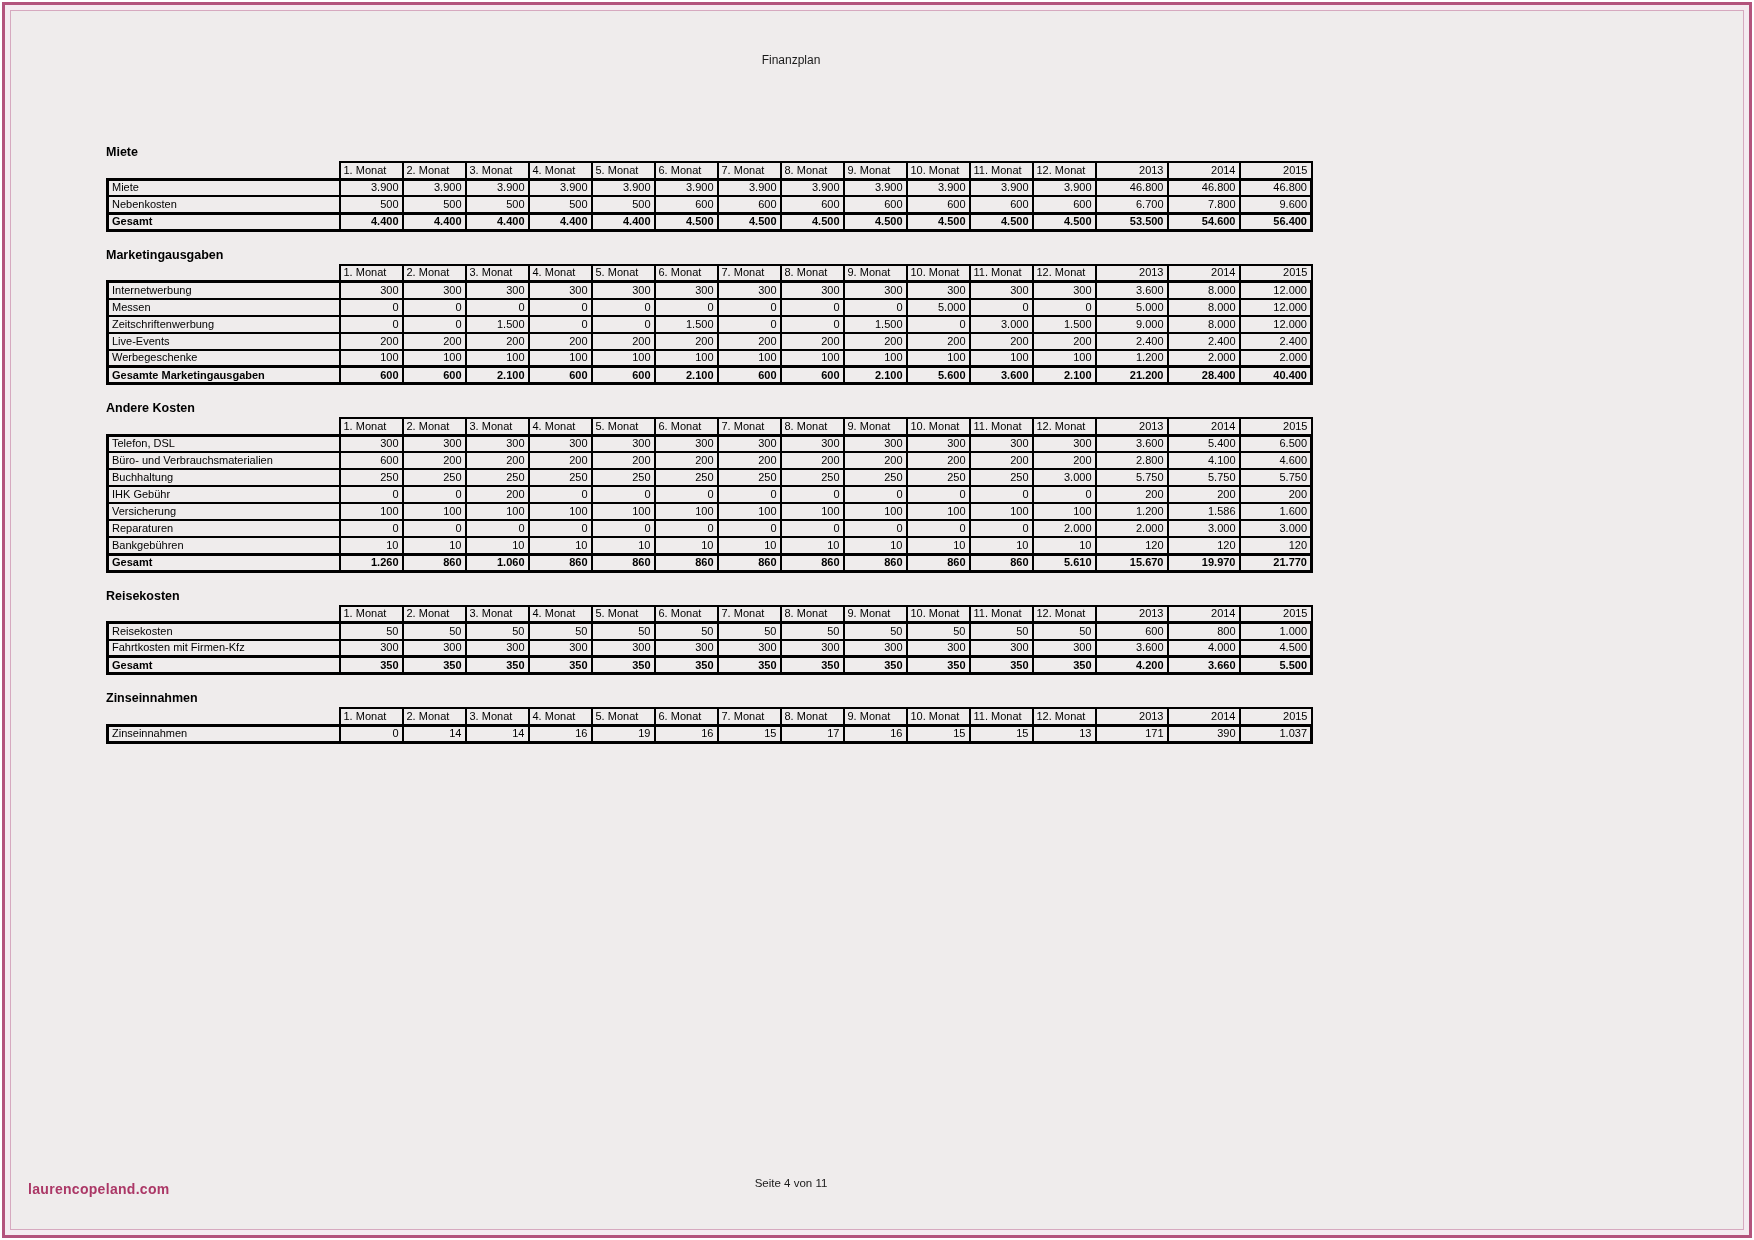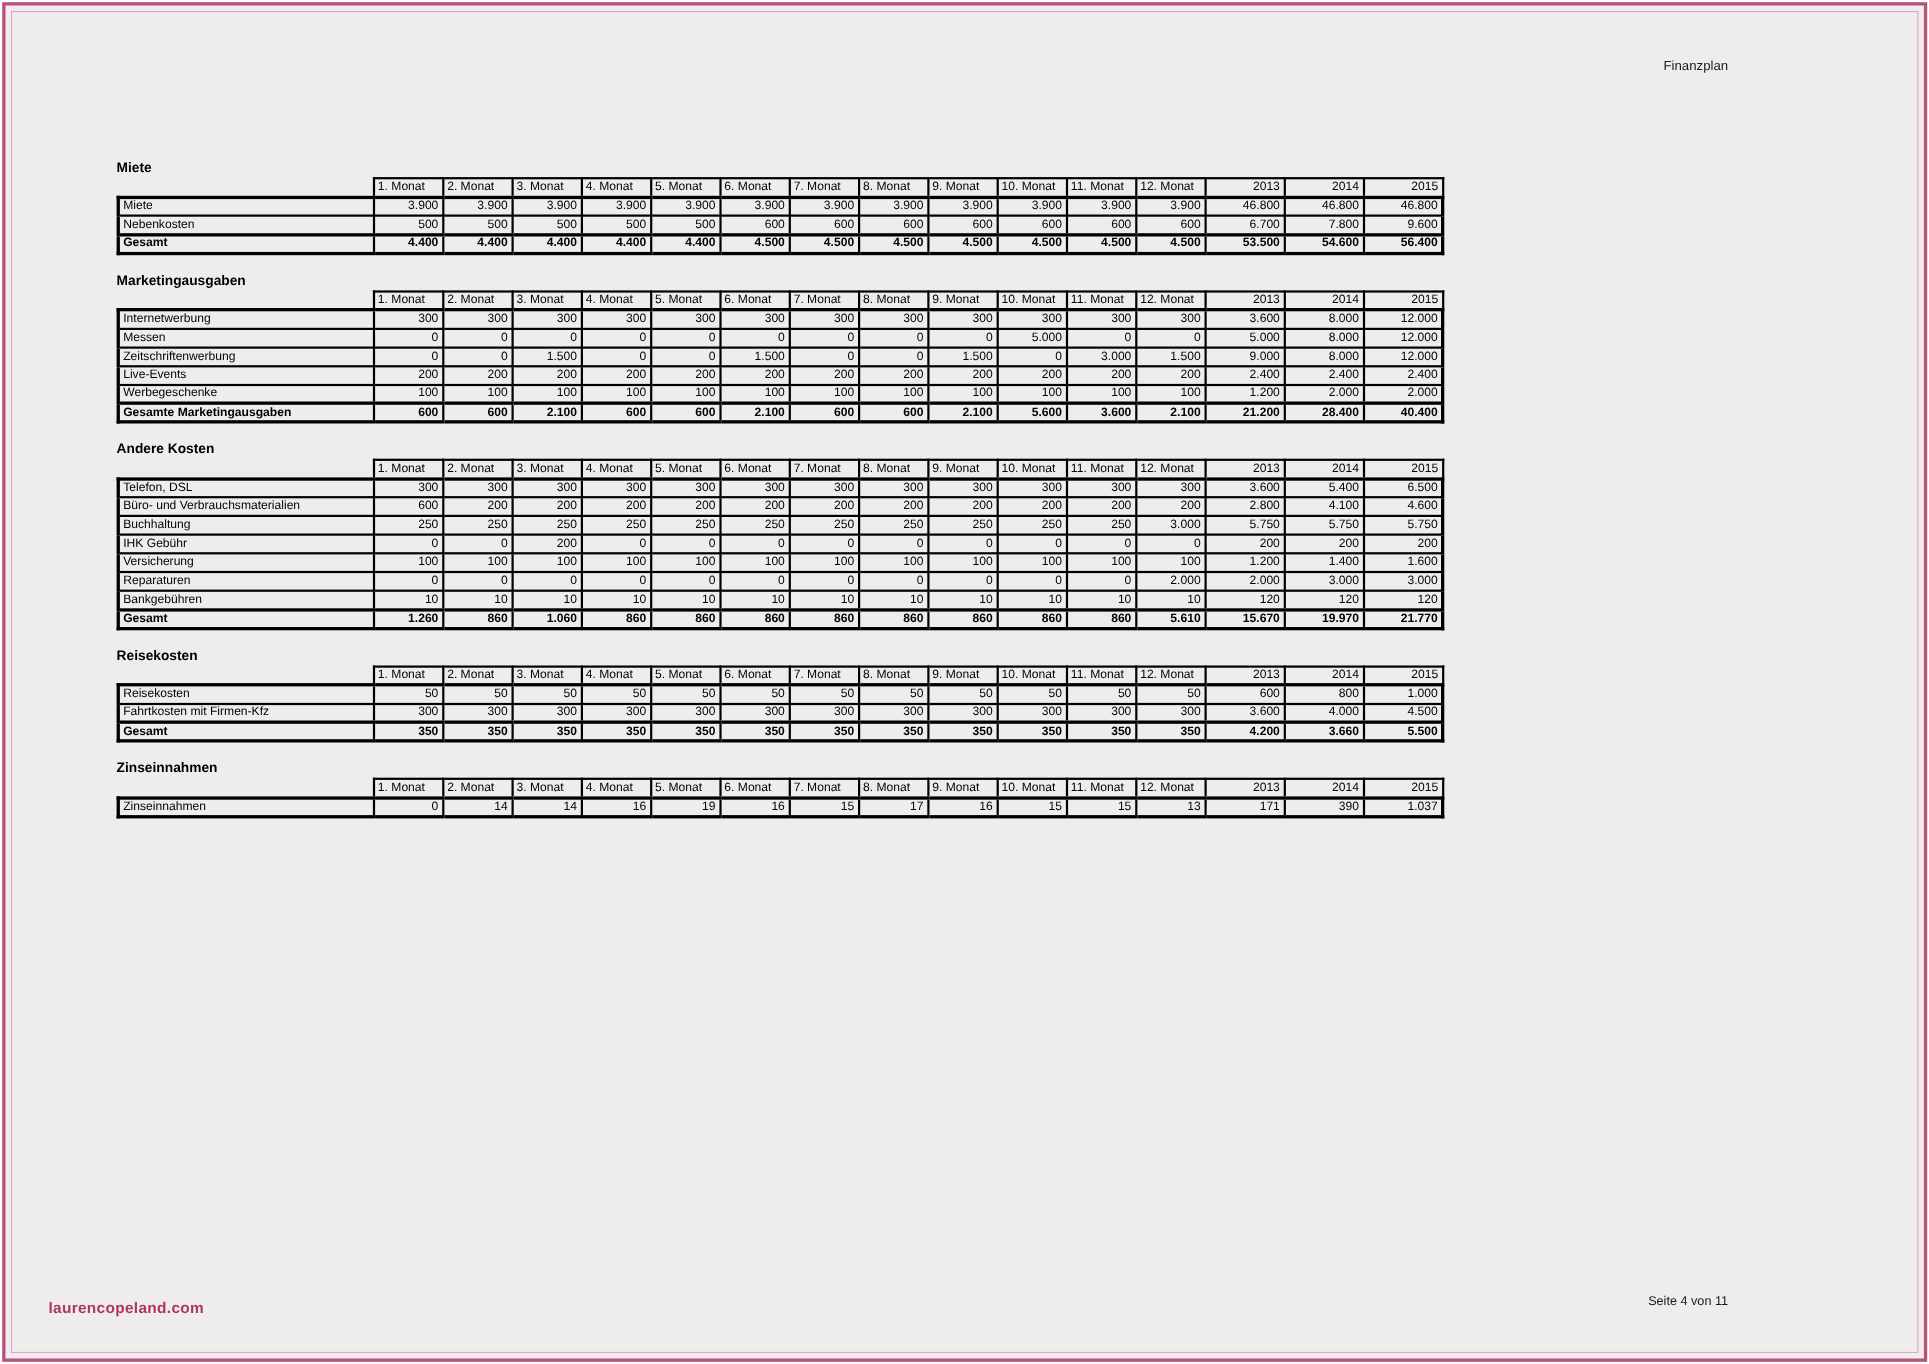--- a/index.html
+++ b/index.html
@@ -9,21 +9,21 @@
     position:absolute; left:2px; top:2px; right:2px; bottom:2px;
     border:3px solid #b3537c; background:#f4ebf0; padding:5px;
     box-sizing:border-box;
   }
   .sheet {
     width:100%; height:100%; box-sizing:border-box;
     border:1px solid #d6a9bf; background:#efecec; position:relative;
     overflow:hidden;
   }
 
-  .centerband { width:1560px; text-align:right; }
+  .centerband { width:1560px; text-align:center; }
   .doc-title { padding-top:42px; font-size:12px; color:#1a1a1a; }
 
   .content { margin-left:85px; }
 
   .section-title {
     font-size:12.5px; font-weight:bold; color:#000;
     margin:0 0 2px 10px;
   }
   .section { margin-top:16px; }
   .section.first { margin-top:78px; }
@@ -42,21 +42,21 @@
   table.fin th.year  { text-align:right; }
   table.fin td.label { text-align:left; }
   table.fin td.num   { text-align:right; }
   table.fin tbody tr:first-child td { border-top:3px solid #000; }
   table.fin tbody tr:last-child td  { border-bottom:3px solid #000; }
   table.fin tbody td:first-child { border-left:3px solid #000; }
   table.fin tbody td:last-child  { border-right:3px solid #000; }
   table.fin tr.total td { font-weight:bold; border-top:3px solid #000; }
 
   .footer-site {
-    position:absolute; left:33px; bottom:32px;
+    position:absolute; left:17px; bottom:32px;
     font-size:14px; font-weight:bold; color:#ab3766; letter-spacing:0.3px;
   }
   .footer-page {
     position:absolute; bottom:40px; left:0;
     font-size:11.5px; color:#1a1a1a;
   }
 </style>
 </head>
 <body>
 
@@ -440,21 +440,21 @@
                 <td class="num">100</td>
                 <td class="num">100</td>
                 <td class="num">100</td>
                 <td class="num">100</td>
                 <td class="num">100</td>
                 <td class="num">100</td>
                 <td class="num">100</td>
                 <td class="num">100</td>
                 <td class="num">100</td>
                 <td class="num">1.200</td>
-                <td class="num">1.400</td>
+                <td class="num">1.586</td>
                 <td class="num">1.600</td>
               </tr>
               <tr class="">
                 <td class="label">Reparaturen</td>
                 <td class="num">0</td>
                 <td class="num">0</td>
                 <td class="num">0</td>
                 <td class="num">0</td>
                 <td class="num">0</td>
                 <td class="num">0</td>

